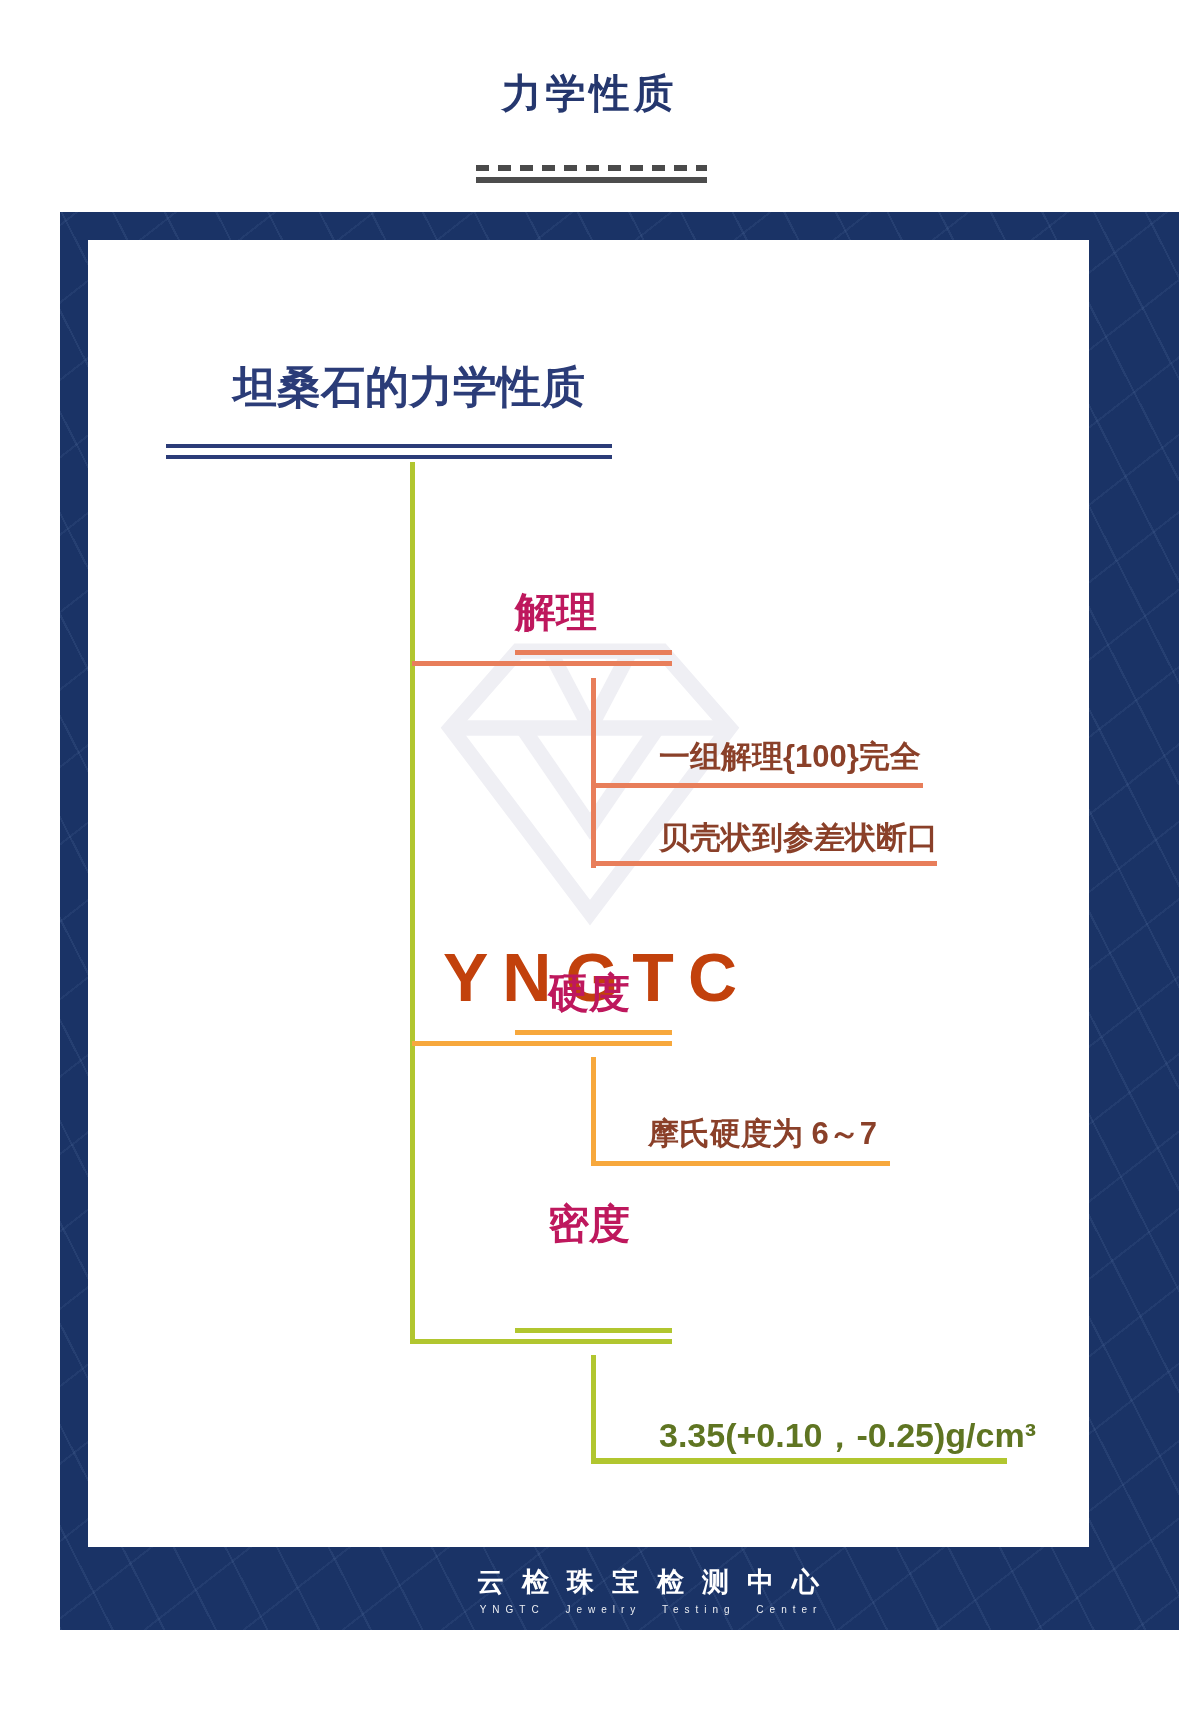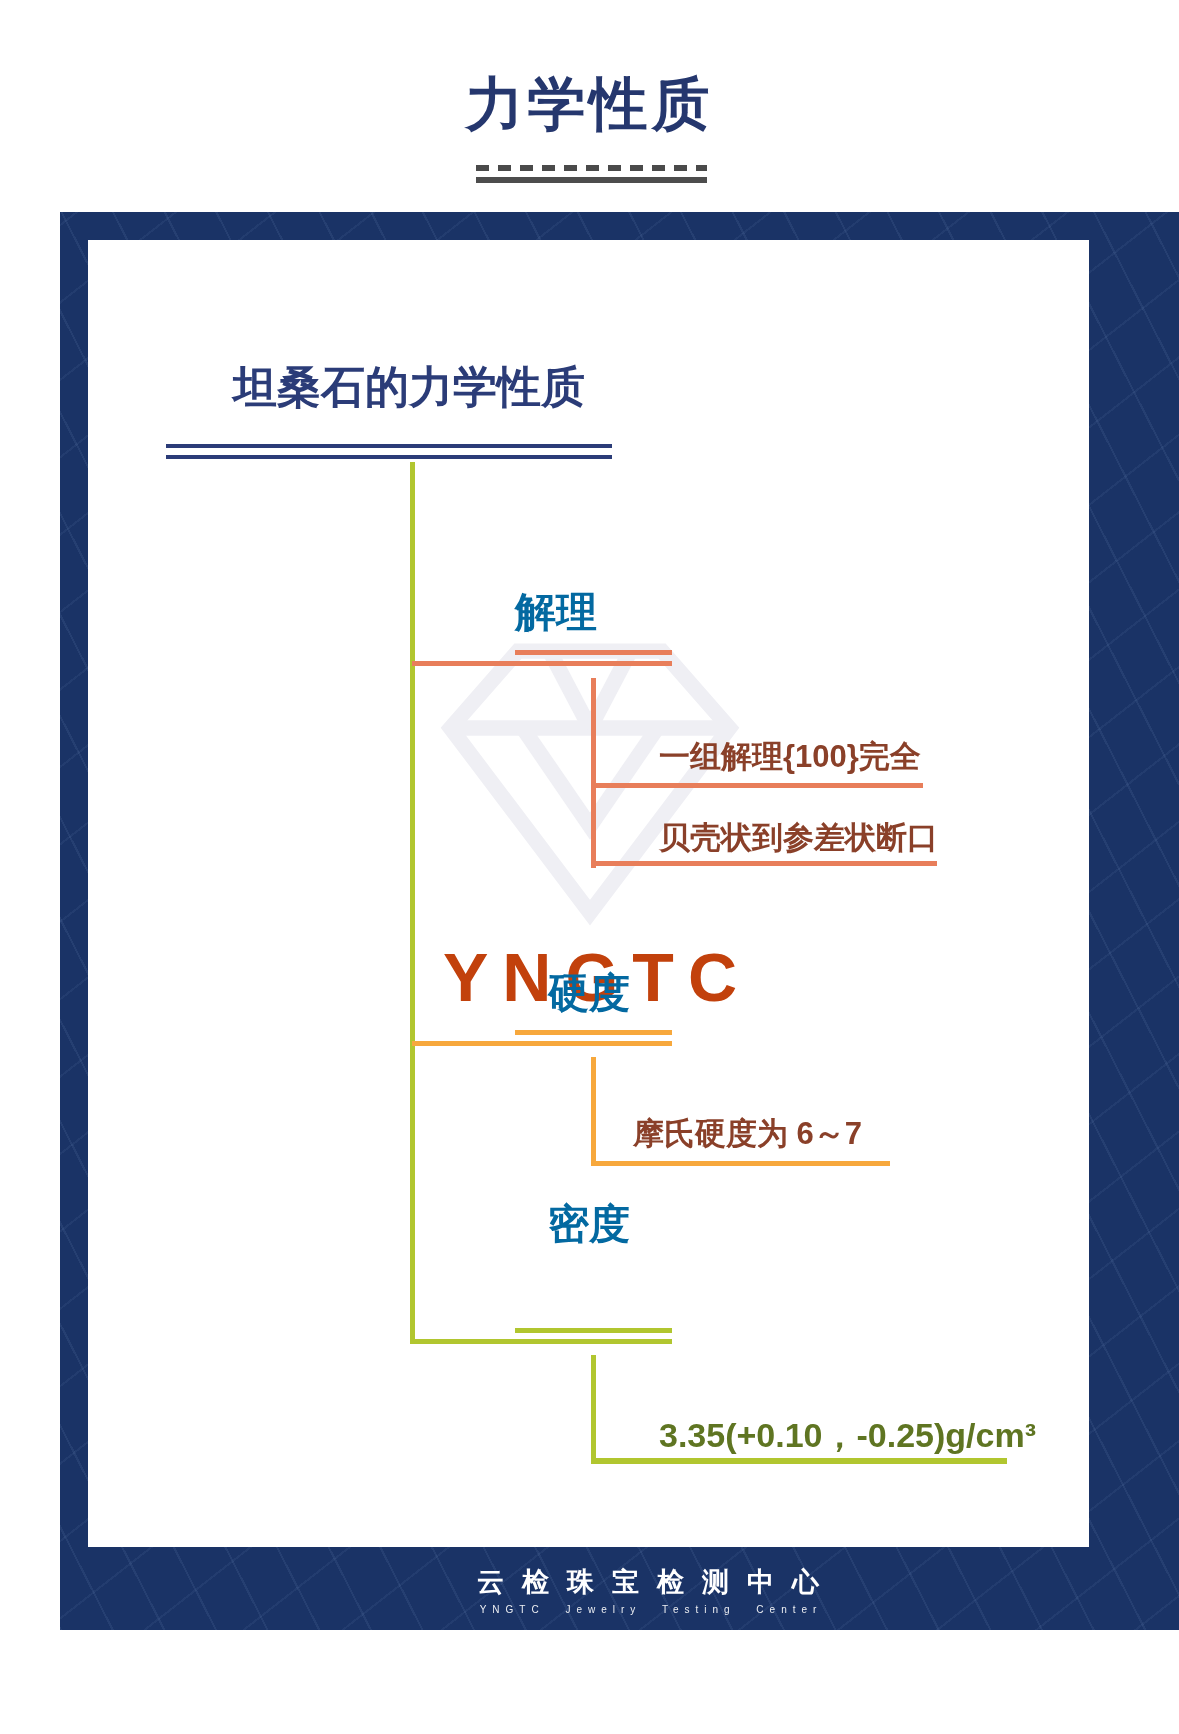--- a/index.html
+++ b/index.html
@@ -1,21 +1,21 @@
 <!DOCTYPE html>
 <html><head>
 <meta charset="utf-8">
 <style>
   html,body{margin:0;padding:0;background:#ffffff;}
   body{font-family:"Liberation Sans","DejaVu Sans",sans-serif;}
   .canvas{position:relative;width:1179px;height:1734px;background:#ffffff;overflow:hidden;}
 
   
   .page-title{position:absolute;left:0;top:66px;width:1179px;text-align:center;
-    font-size:58px;font-weight:bold;color:#25376e;letter-spacing:4px;margin:0;}
+    font-size:40px;font-weight:bold;color:#25376e;letter-spacing:4px;margin:0;}
   .title-dash{position:absolute;left:476px;top:165px;width:231px;height:6px;
     background:repeating-linear-gradient(90deg,#4a4a4a 0 13px,transparent 13px 22px);}
   .title-bar{position:absolute;left:476px;top:177px;width:231px;height:6px;background:#4d4d4d;}
 
   
   .frame{position:absolute;left:60px;top:212px;width:1176px;height:1418px;
     background:
       repeating-linear-gradient(63deg,rgba(140,170,215,0.10) 0 2px,transparent 2px 46px),
       repeating-linear-gradient(-38deg,rgba(140,170,215,0.08) 0 2px,transparent 2px 61px),
       #1a3366;}
@@ -30,21 +30,21 @@
 
   
   .watermark{position:absolute;left:418px;top:628px;width:344px;text-align:center;z-index:1;}
   .watermark-text{font-size:68px;font-weight:bold;color:#c2410c;letter-spacing:14px;text-indent:14px;margin-top:6px;}
   .mm-heading{position:absolute;left:233px;top:358px;font-size:44px;font-weight:bold;color:#2b3c78;z-index:2;}
   .rule{position:absolute;z-index:2;}
   .navy{background:#2b3c78;}
   .green{background:#b1c62f;}
   .orange{background:#e87e5a;}
   .yellow{background:#f7a83c;}
-  .node-label{position:absolute;font-size:41px;font-weight:bold;color:#0369a1;z-index:2;}
+  .node-label{position:absolute;font-size:41px;font-weight:bold;color:#be185d;z-index:2;}
   .detail{position:absolute;font-size:31px;font-weight:bold;color:#8a4029;z-index:2;white-space:nowrap;}
   .detail-green{color:#5f7522;font-size:34px;text-align:center;}
 </style>
 </head>
 <body>
 
 <div class="canvas">
 
   <h1 class="page-title">力学性质</h1>
   <div class="title-dash"></div>
@@ -81,21 +81,21 @@
   <div class="rule orange" style="left:591px;top:678px;width:5px;height:190px;"></div>
   <div class="detail" style="left:659px;top:736px;">一组解理{100}完全</div>
   <div class="rule orange" style="left:591px;top:783px;width:332px;height:5px;"></div>
   <div class="detail" style="left:659px;top:817px;">贝壳状到参差状断口</div>
   <div class="rule orange" style="left:591px;top:861px;width:346px;height:5px;"></div>
 
   <div class="node-label" style="left:548px;top:966px;">硬度</div>
   <div class="rule yellow" style="left:515px;top:1030px;width:157px;height:5px;"></div>
   <div class="rule yellow" style="left:412px;top:1041px;width:260px;height:5px;"></div>
   <div class="rule yellow" style="left:591px;top:1057px;width:5px;height:107px;"></div>
-  <div class="detail" style="left:633px;top:1113px;text-align:center;">摩氏硬度为 6～7</div>
+  <div class="detail" style="left:648px;top:1113px;text-align:center;">摩氏硬度为 6～7</div>
   <div class="rule yellow" style="left:591px;top:1161px;width:299px;height:5px;"></div>
 
   <div class="node-label" style="left:548px;top:1197px;">密度</div>
   <div class="rule green" style="left:515px;top:1328px;width:157px;height:5px;"></div>
   <div class="rule green" style="left:412px;top:1339px;width:260px;height:5px;"></div>
   <div class="rule green" style="left:591px;top:1355px;width:5px;height:106px;"></div>
   <div class="detail detail-green" style="left:659px;top:1413px;">3.35(+0.10，-0.25)g/cm³</div>
   <div class="rule green" style="left:591px;top:1458px;width:416px;height:6px;"></div>
 
 </div>

